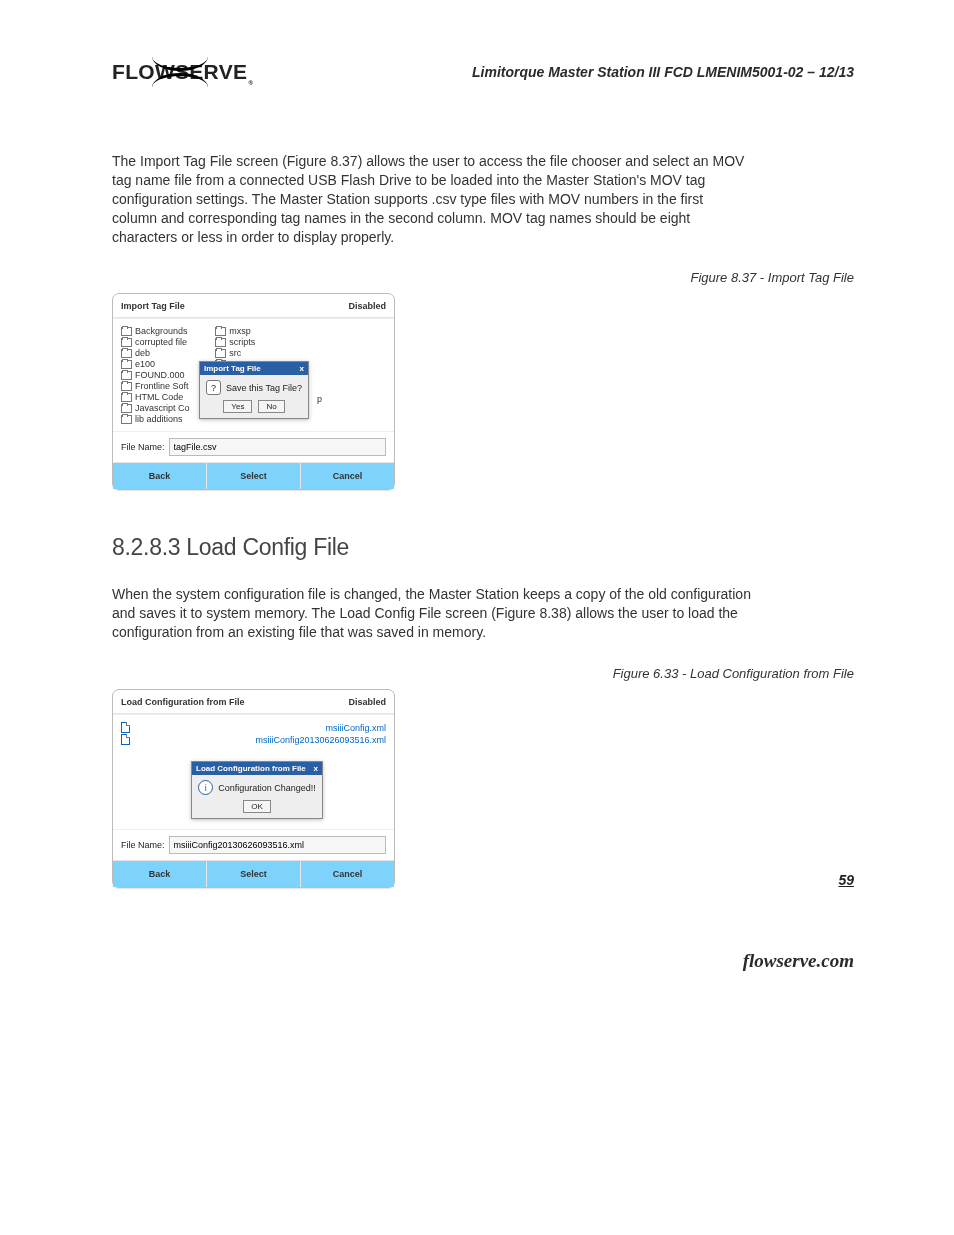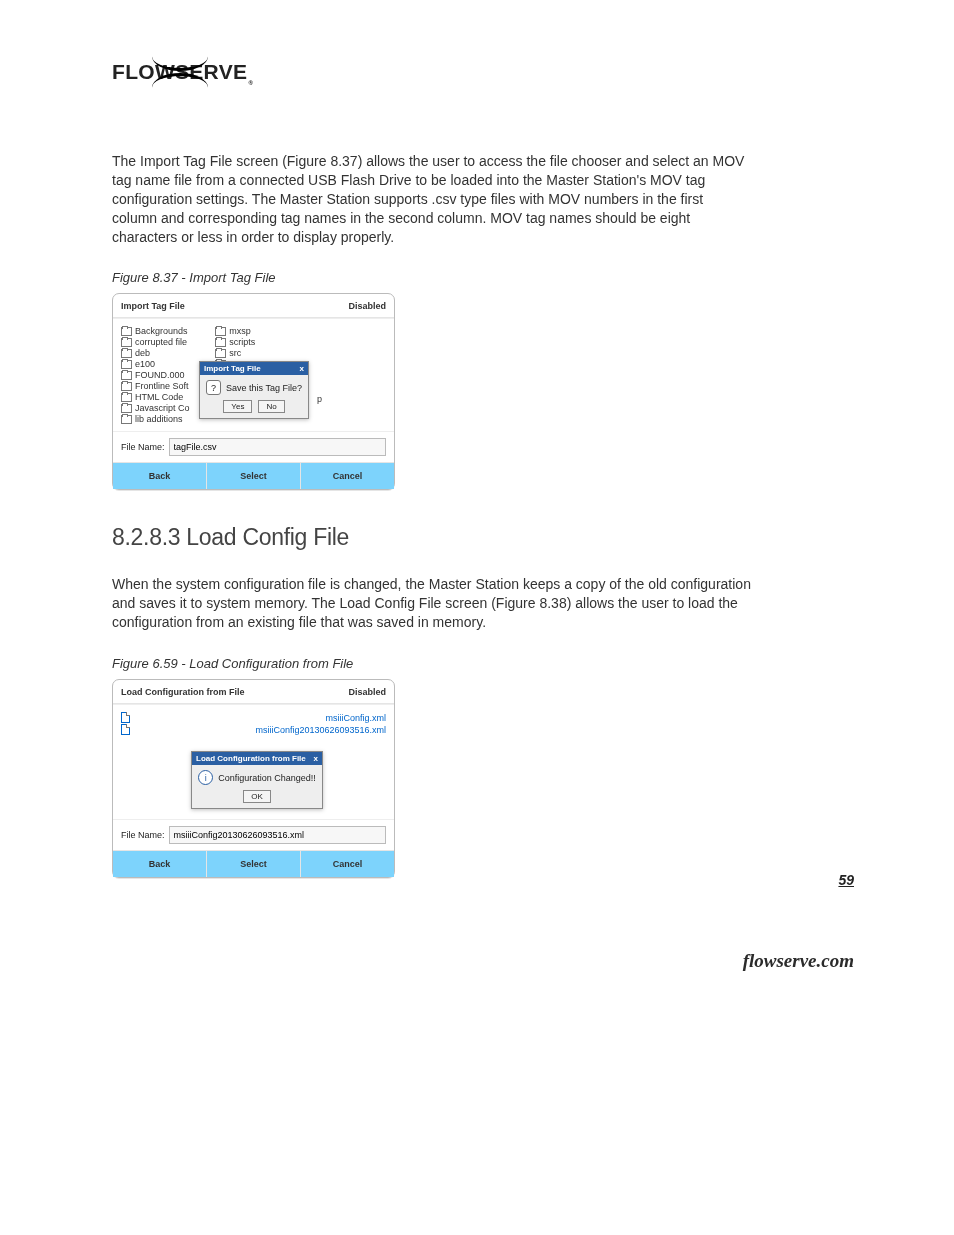--- a/index.html
+++ b/index.html
@@ -74,20 +74,21 @@
     line-height: 1.35;
     color: #333;
     margin: 0 0 24px 0;
     max-width: 640px;
   }
   .figcap {
     font-style: italic;
     font-size: 13px;
     margin: 0 0 8px 0;
     color: #333;
+    text-align: right;
   }
 
   .win {
     width: 281px;
     border: 1px solid #bbb;
     border-radius: 7px;
     box-shadow: 0 1px 0 #e5e5e5;
     background: #fff;
     font-size: 9px;
     font-family: Verdana, Arial, sans-serif;
@@ -144,20 +145,21 @@
 </style>
 </head>
 <body>
 <div class="page">
 
   <div class="hdr">
     <div class="logo">
       <span>FLOWSERVE</span>
       <span class="logo-dot">®</span>
     </div>
+    <div class="docid">Limitorque Master Station III    FCD LMENIM5001-02 – 12/13</div>
   </div>
 
   <p class="body">The Import Tag File screen (Figure 8.37) allows the user to access the file chooser and select an MOV tag name file from a connected USB Flash Drive to be loaded into the Master Station's MOV tag configuration settings. The Master Station supports .csv type files with MOV numbers in the first column and corresponding tag names in the second column. MOV tag names should be eight characters or less in order to display properly.</p>
   <p class="figcap">Figure 8.37 - Import Tag File</p>
 
   <div class="win">
     <div class="win-title">
       <span>Import Tag File</span>
       <span>Disabled</span>
     </div>
@@ -248,23 +250,23 @@
       <span>File Name:</span>
       <input value="tagFile.csv" style="">
     </div>
     <div class="btn-row">
       <div class="bbtn">Back</div>
       <div class="bbtn">Select</div>
       <div class="bbtn">Cancel</div>
     </div>
   </div>
 
-  <h2 class="sec" style="margin-top:34px">8.2.8.3 Load Config File</h2>
+  <h2 class="sec" style="margin-top:44px">8.2.8.3 Load Config File</h2>
   <p class="body">When the system configuration file is changed, the Master Station keeps a copy of the old configuration and saves it to system memory. The Load Config File screen (Figure 8.38) allows the user to load the configuration from an existing file that was saved in memory.</p>
-  <p class="figcap">Figure 6.59 - Load Configuration from File</p>
+  <p class="figcap">Figure 6.33 - Load Configuration from File</p>
 
   <div class="win fig2">
     <div class="win-title">
       <span>Load Configuration from File</span>
       <span>Disabled</span>
     </div>
     <div class="win-body">
       <div id="f2list">
           <div class="fitem xml">
             <span class="file-ico"></span>

